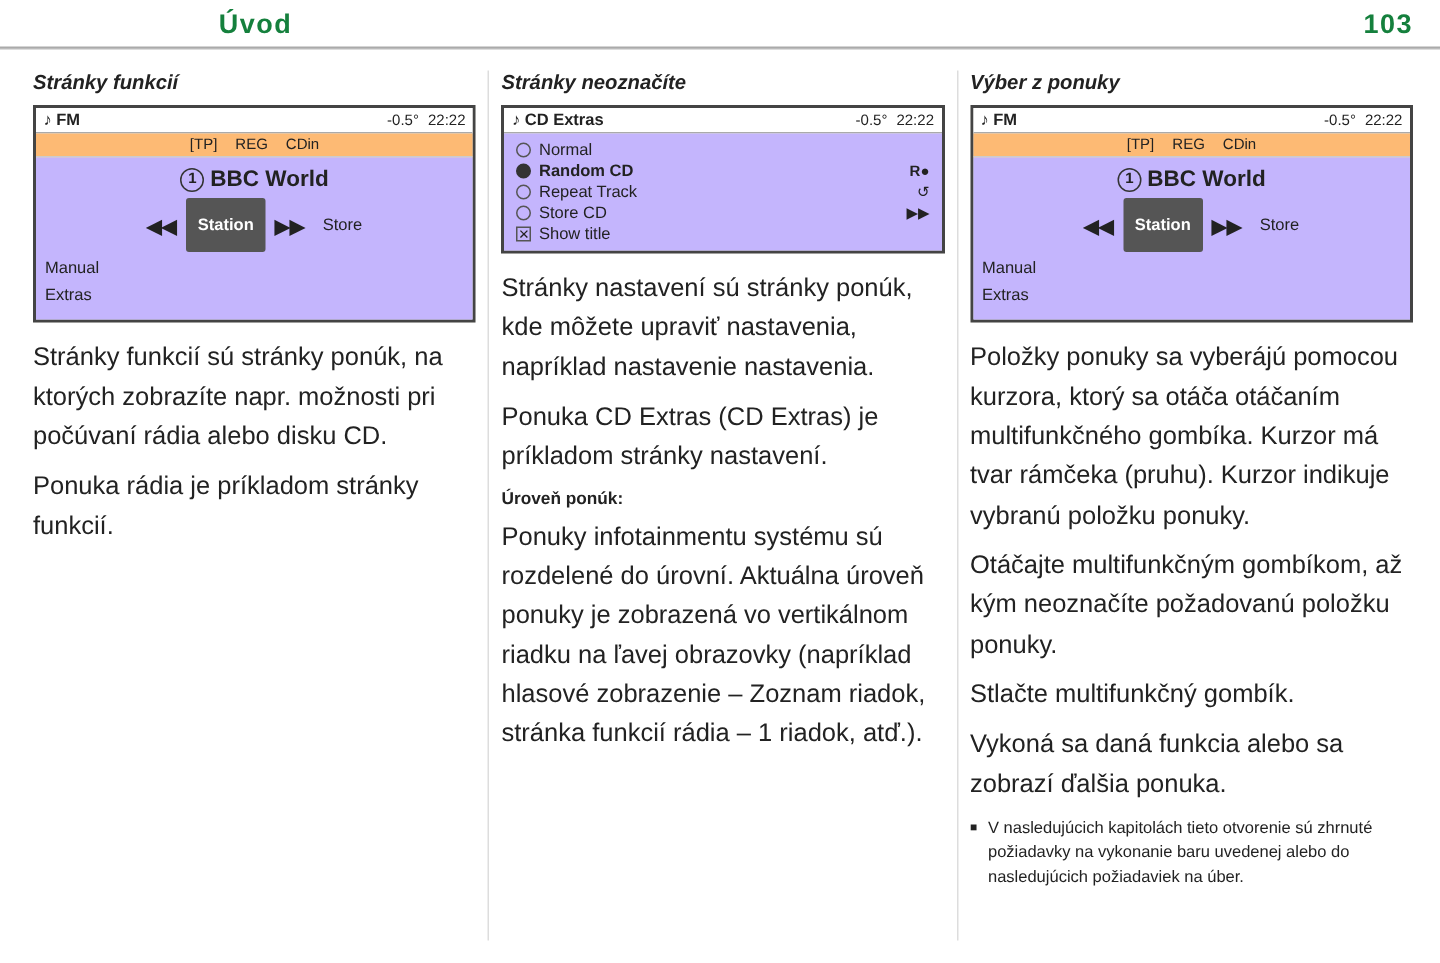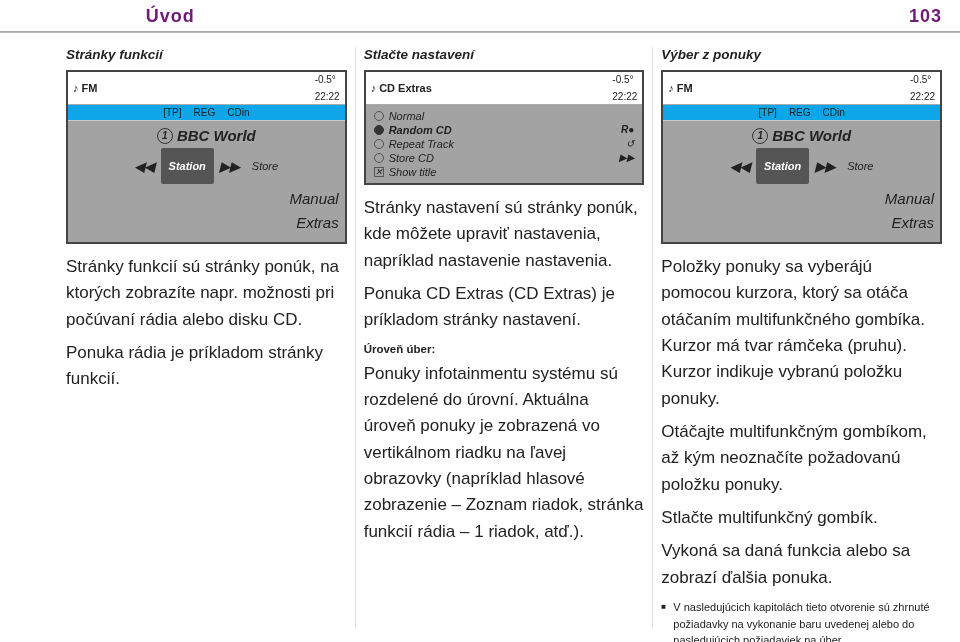--- a/index.html
+++ b/index.html
@@ -17,37 +17,36 @@
     .page-header {
       display: flex;
       justify-content: flex-end;
       align-items: center;
       padding: 6px 18px 4px 18px;
       border-bottom: 1.5px solid #aaa;
     }
     .page-header-title {
       font-size: 18px;
       font-weight: bold;
-      color: #701a75;
+      color: #15803d;
       letter-spacing: 1px;
     }
     .header-separator {
       width: 100%;
       height: 1px;
       background: #bbb;
     }
 
     
     .content-area {
       display: flex;
       flex-direction: row;
       padding: 14px 10px 10px 14px;
       gap: 0px;
       height: calc(642px - 38px);
-      margin-left: 44px;
     }
 
     
     .col {
       flex: 1;
       padding: 0 8px;
       border-right: 1px solid #ddd;
     }
     .col:last-child {
       border-right: none;
@@ -83,36 +82,34 @@
       font-weight: bold;
       font-size: 11px;
       display: flex;
       align-items: center;
       gap: 3px;
     }
     .screen-info {
       font-size: 10px;
       display: flex;
       gap: 6px;
-      flex-direction: column;
     }
     .screen-sub-bar {
       display: flex;
       justify-content: center;
       gap: 12px;
       padding: 2px 5px;
       font-size: 10px;
       border-bottom: 1px solid #ccc;
-      background: #0ea5e9;
+      background: #fdba74;
     }
     .screen-main {
       padding: 4px 6px;
       text-align: center;
-      background: #a3a3a3;
-      font-style: italic;
+      background: #c4b5fd;
     }
     .screen-station-name {
       font-size: 15px;
       font-weight: bold;
       margin: 2px 0 4px 0;
       display: flex;
       align-items: center;
       justify-content: center;
       gap: 4px;
     }
@@ -141,22 +138,22 @@
     }
     .btn-station {
       background: #555;
       color: #fff;
       padding: 12px 8px;
       font-size: 11px;
       font-weight: bold;
       border-radius: 2px;
     }
     .screen-menu-items {
-      text-align: right;
-      font-size: 15px;
+      text-align: left;
+      font-size: 11px;
       line-height: 1.6;
       padding-bottom: 3px;
     }
 
     
     .settings-screen .screen-main {
       text-align: left;
       padding: 3px 8px;
     }
     .radio-item {
@@ -196,21 +193,21 @@
     }
     .item-selected {
       font-weight: bold;
     }
     .item-icon-right {
       margin-left: auto;
       font-size: 10px;
     }
     .item-row {
       display: flex;
-      align-items: flex-start;
+      align-items: center;
       width: 100%;
     }
 
     
     .body-text {
       font-size: 17px;
       line-height: 1.55;
       color: #222;
       margin-bottom: 7px;
     }
@@ -291,21 +288,21 @@
           <div>Extras</div>
         </div>
       </div>
     </div>
 
     <p class="body-text">Stránky funkcií sú stránky ponúk, na ktorých zobrazíte napr. možnosti pri počúvaní rádia alebo disku CD.</p>
     <p class="body-text">Ponuka rádia je príkladom stránky funkcií.</p>
   </div>
 
   <div class="col">
-    <div class="col-title">Stlačte nastavení</div>
+    <div class="col-title">Stránky neoznačíte</div>
 
     <div class="screen-mockup settings-screen">
       <div class="screen-top-bar">
         <div class="screen-source">
           <span class="music-icon">♪</span>
           <span>CD Extras</span>
         </div>
         <div class="screen-info">
           <span>-0.5°</span>
           <span>22:22</span>
@@ -344,21 +341,21 @@
 
         <div class="checkbox-item">
           <div class="checkbox-box">✕</div>
           <span>Show title</span>
         </div>
       </div>
     </div>
 
     <p class="body-text">Stránky nastavení sú stránky ponúk, kde môžete upraviť nastavenia, napríklad nastavenie nastavenia.</p>
     <p class="body-text">Ponuka CD Extras (CD Extras) je príkladom stránky nastavení.</p>
-    <p class="body-text note-label">Úroveň úber:</p>
+    <p class="body-text note-label">Úroveň ponúk:</p>
     <p class="body-text">Ponuky infotainmentu systému sú rozdelené do úrovní. Aktuálna úroveň ponuky je zobrazená vo vertikálnom riadku na ľavej obrazovky (napríklad hlasové zobrazenie – Zoznam riadok, stránka funkcií rádia – 1 riadok, atď.).</p>
   </div>
 
   <div class="col">
     <div class="col-title">Výber z ponuky</div>
 
     <div class="screen-mockup">
       <div class="screen-top-bar">
         <div class="screen-source">
           <span class="music-icon">♪</span>

